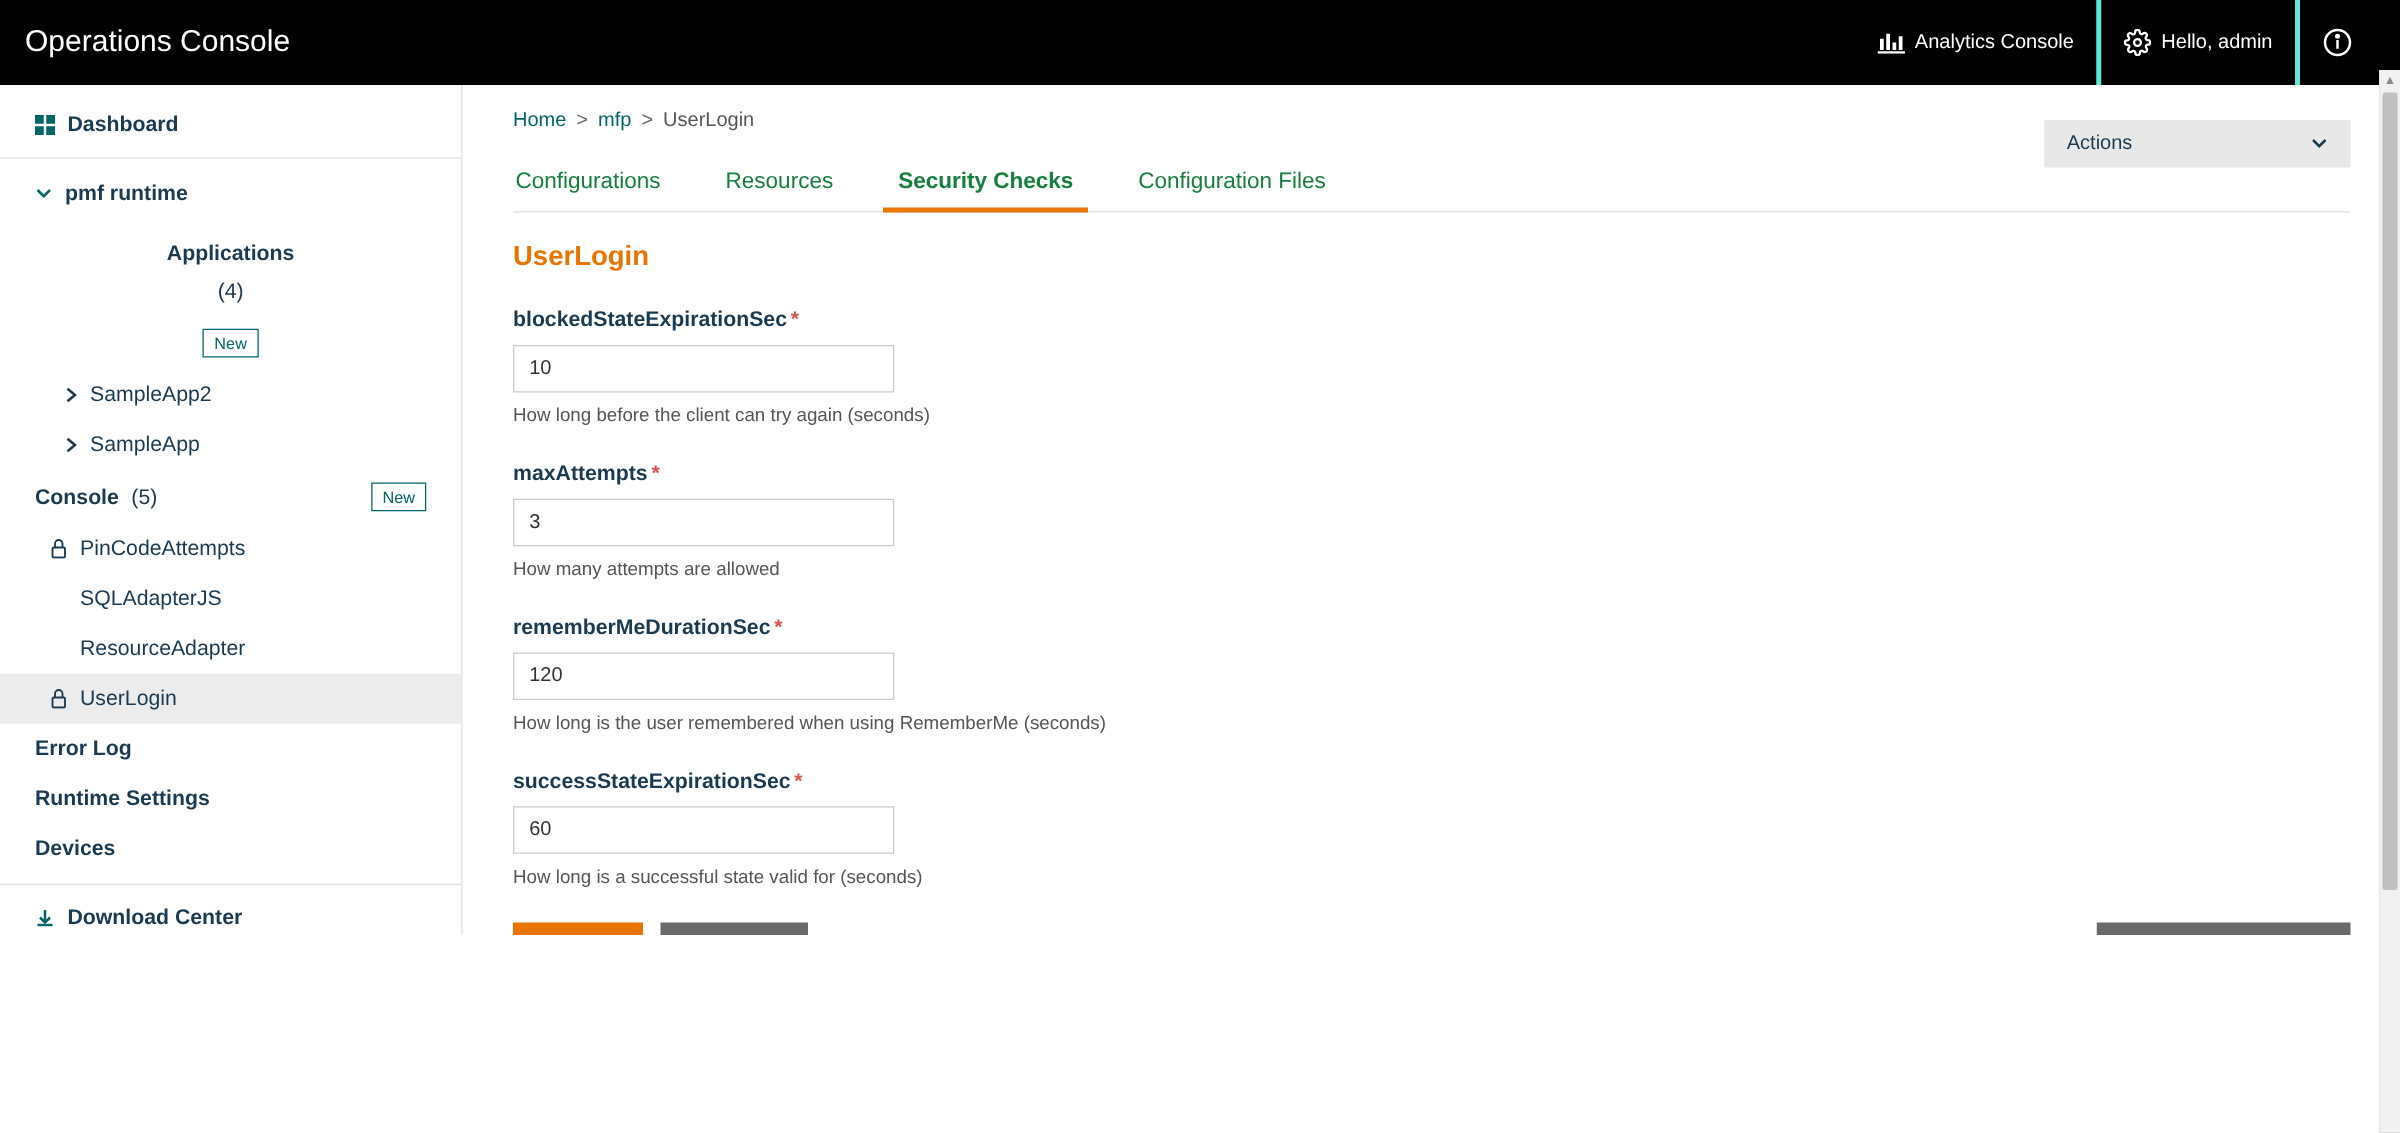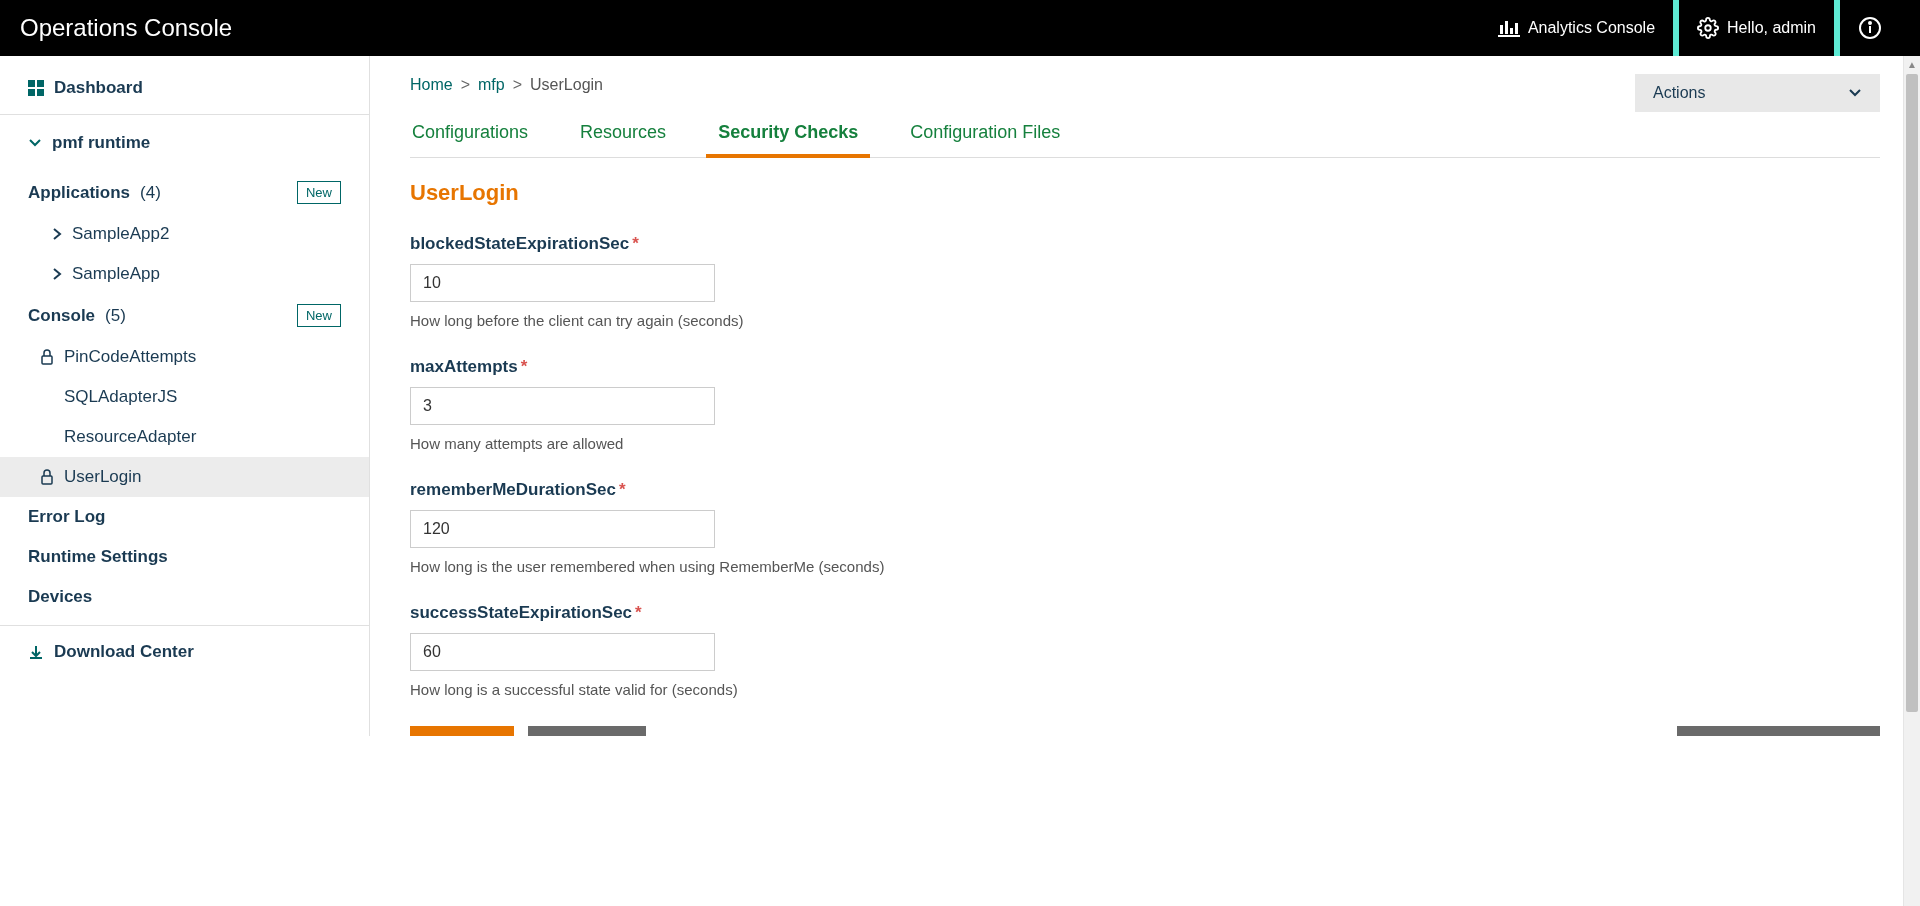--- a/index.html
+++ b/index.html
@@ -1,39 +1,39 @@
 <!DOCTYPE html>
 <html><head>
 <meta charset="utf-8">
 <style>
 * { box-sizing: border-box; margin: 0; padding: 0; }
 body { font-family: "Helvetica Neue", Arial, sans-serif; font-size: 14px; color: #1a3a52; background: #fff; }
-.header { background: #000; color: #fff; height: 56px; display: flex; align-items: center; padding: 0 20px; }
+.header { background: #000; color: #fff; height: 68px; display: flex; align-items: center; padding: 0 20px; }
 .header-title { font-size: 24px; font-weight: 400; flex: 1; }
 .header-right { display: flex; align-items: flex-end; height: 100%; }
-.header-item { display: flex; align-items: center; gap: 8px; padding: 0 18px; height: 100%; border-left: 6px solid #5eead4; cursor: pointer; font-size: 16px; }
+.header-item { display: flex; align-items: center; gap: 8px; padding: 0 18px; height: 100%; border-left: 4px solid #5eead4; cursor: pointer; font-size: 16px; }
 .header-item:first-child { border-left: none; }
 .container { display: flex; height: calc(100vh - 56px); max-height: 680px; }
 .sidebar { width: 370px; border-right: 1px solid #e0e0e0; padding: 12px 0; overflow-y: auto; }
 .sidebar-item { display: flex; align-items: center; gap: 10px; padding: 10px 28px; cursor: pointer; color: #1a3a52; font-size: 17px; }
 .sidebar-item.bold { font-weight: 700; }
 .sidebar-item.divider { border-bottom: 1px solid #e0e0e0; padding-bottom: 16px; margin-bottom: 8px; }
 .sidebar-item.top-divider { border-top: 1px solid #e0e0e0; padding-top: 16px; margin-top: 8px; }
 .sidebar-item .spacer { flex: 1; }
 .new-badge { border: 1px solid #006666; color: #006666; font-size: 13px; padding: 3px 8px; font-weight: 400; }
 .sidebar-subitem { padding: 10px 28px 10px 52px; cursor: pointer; color: #1a3a52; font-size: 17px; display: flex; align-items: center; gap: 10px; }
 .sidebar-subitem.more-indent { padding-left: 64px; align-items: center; }
 .sidebar-subitem.active { background: #ececec; }
 .count { font-weight: 400; color: #1a3a52; }
 .main { flex: 1; padding: 20px 40px; overflow-y: auto; position: relative; }
 .breadcrumb { display: flex; align-items: center; gap: 8px; margin-bottom: 8px; font-size: 16px; }
 .breadcrumb a { color: #006666; text-decoration: none; cursor: pointer; }
 .breadcrumb .sep { color: #666; }
 .breadcrumb .current { color: #555; }
-.actions-dropdown { position: absolute; right: 40px; top: 18px; background: #e8e8e8; padding: 10px 18px; width: 245px; display: flex; align-items: center; justify-content: space-between; cursor: pointer; color: #1a3a52; font-size: 16px; }
+.actions-dropdown { position: absolute; right: 40px; top: 28px; background: #e8e8e8; padding: 10px 18px; width: 245px; display: flex; align-items: center; justify-content: space-between; cursor: pointer; color: #1a3a52; font-size: 16px; }
 .tabs { display: flex; gap: 48px; border-bottom: 1px solid #ddd; margin-top: 18px; }
 .tab { padding: 10px 2px 14px; cursor: pointer; font-size: 18px; color: #15803d; position: relative; }
 .tab.active { font-weight: 700; }
 .tab.active::after { content: ""; position: absolute; left: -10px; right: -10px; bottom: -1px; height: 4px; background: #e77500; }
 .page-title { color: #e77500; font-size: 22px; font-weight: 700; margin: 22px 0 28px; }
 .field { margin-bottom: 28px; }
 .field-label { font-weight: 700; font-size: 17px; color: #1a3a52; margin-bottom: 10px; }
 .field-label .req { color: #d9534f; margin-left: 3px; }
 .field-input { width: 305px; padding: 9px 12px; border: 1px solid #ccc; font-size: 16px; color: #333; }
 .field-help { color: #555; font-size: 15px; margin-top: 10px; }
@@ -101,21 +101,21 @@
       <span>Dashboard</span>
     </div>
     <div class="sidebar-item bold">
       <span class="icon-svg">
         <svg width="14" height="14" viewBox="0 0 14 14">
             <path d="M2 4 L7 9 L12 4" stroke="#006666" stroke-width="2" fill="none"></path>
           </svg>
       </span>
       <span>pmf runtime</span>
     </div>
-    <div class="sidebar-item bold" style="padding-top:18px;">
+    <div class="sidebar-item bold" style="padding-top:18px;flex-direction:column;">
       <span>Applications</span>
       <span class="count">(4)</span>
       <span class="spacer"></span>
       <span class="new-badge">New</span>
     </div>
     <div class="sidebar-subitem">
       <span class="icon-svg">
           <svg width="10" height="12" viewBox="0 0 10 12">
             <path d="M2 1 L8 6 L2 11" stroke="#1a3a52" stroke-width="2" fill="none"></path>
           </svg>

